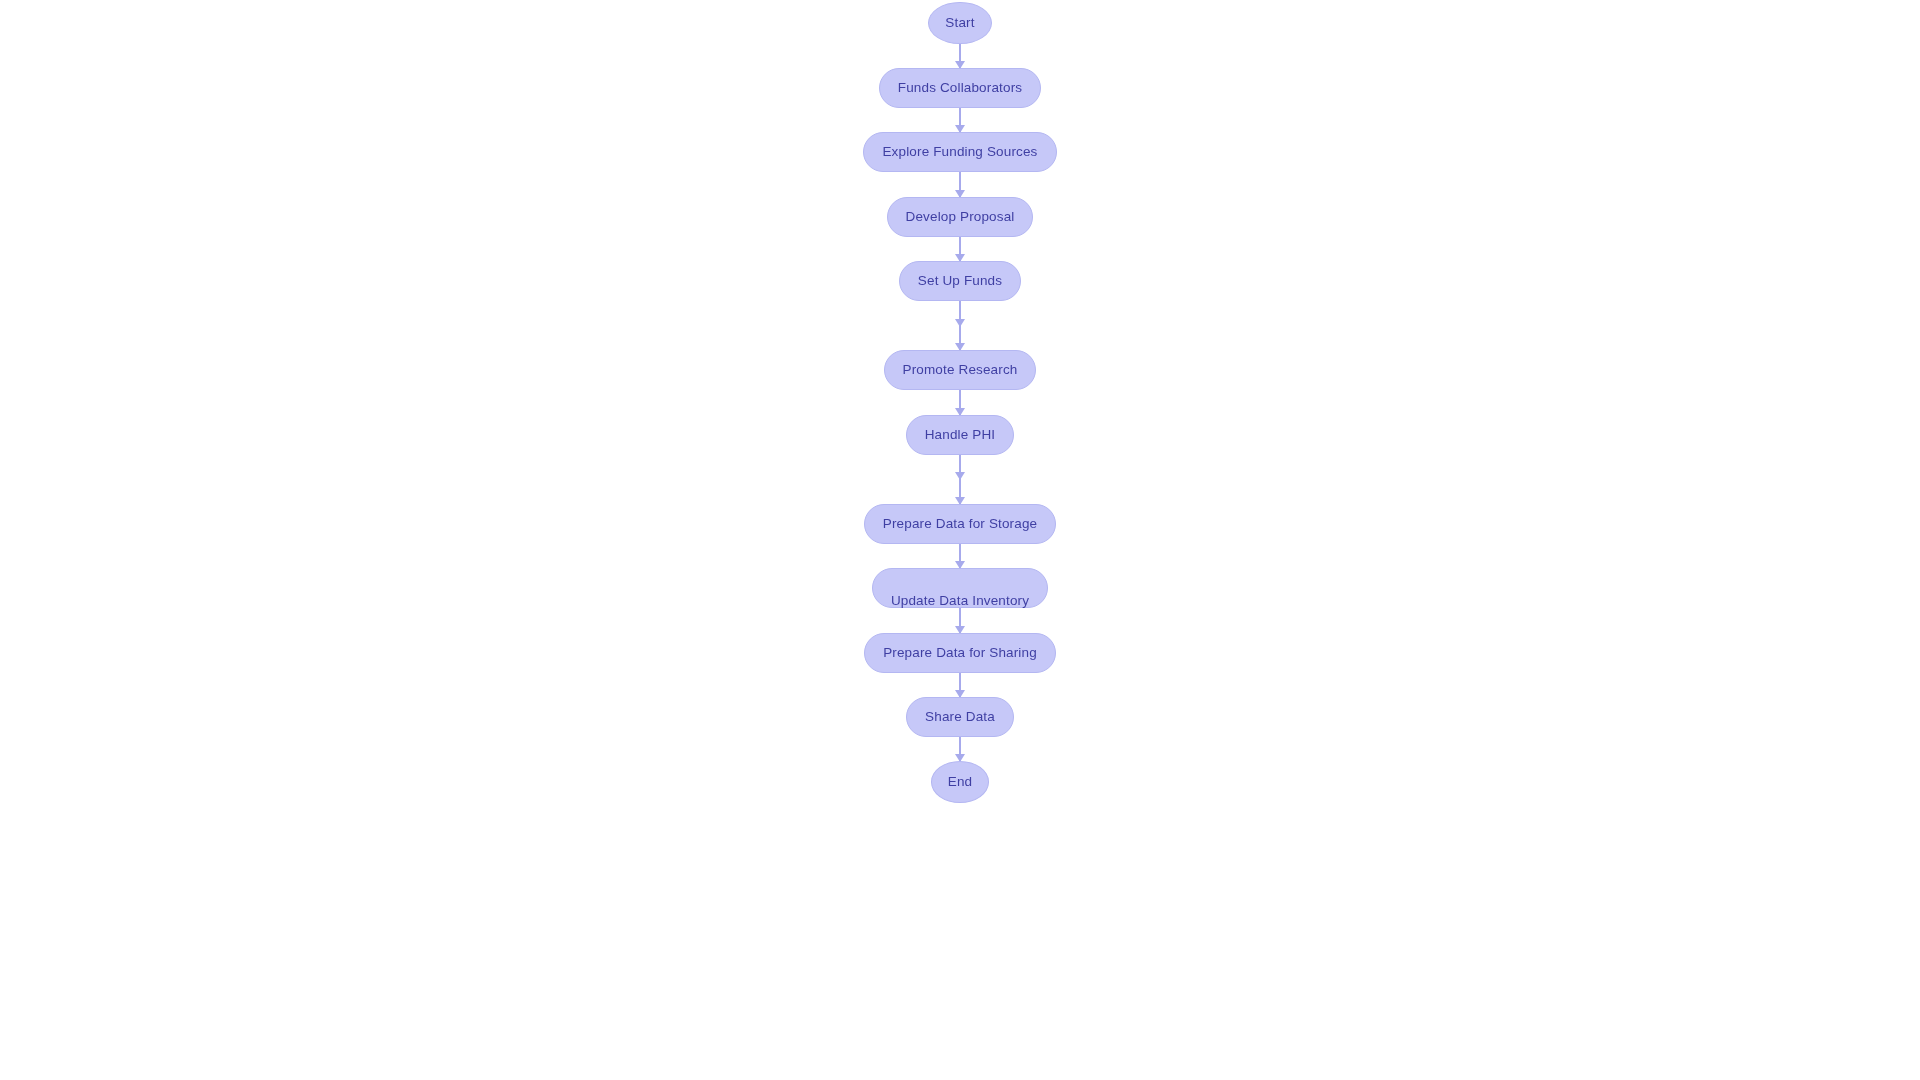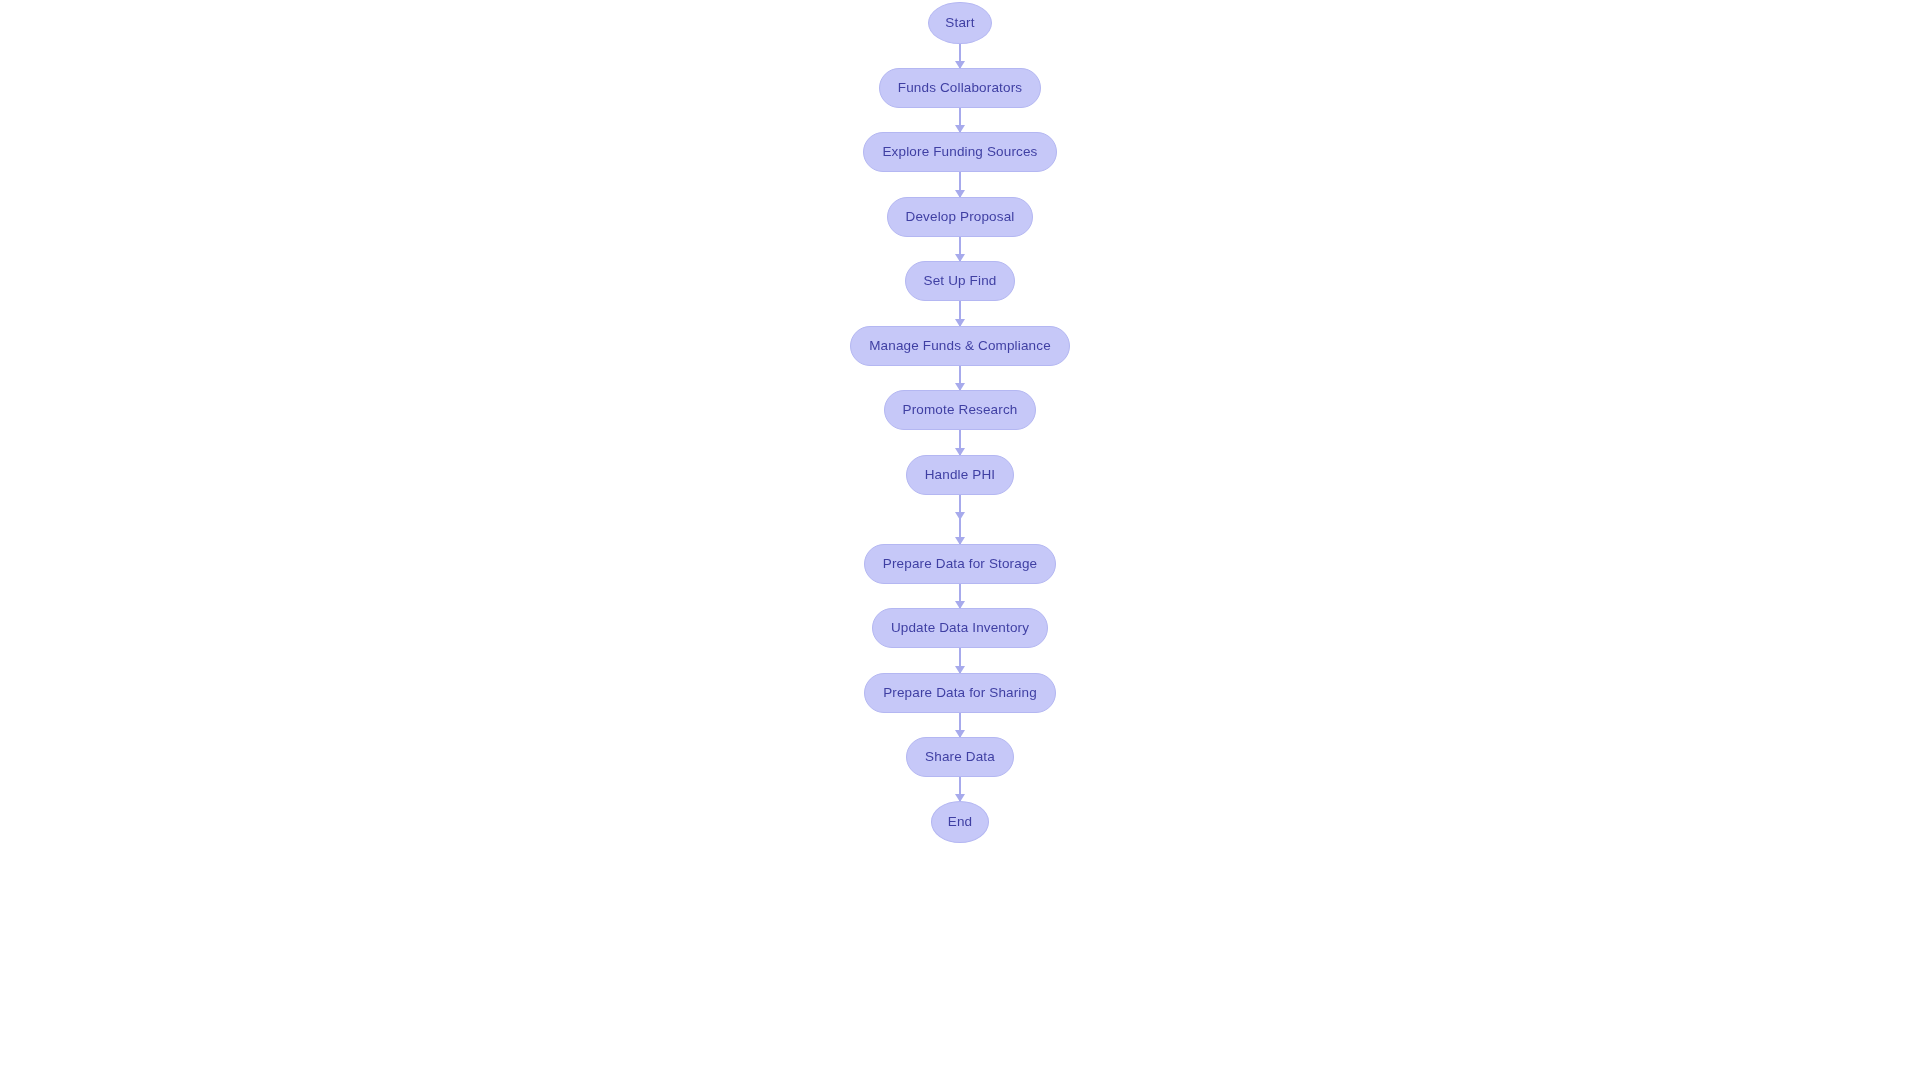--- a/index.html
+++ b/index.html
@@ -120,28 +120,25 @@
         <div class="conn-arrow"></div>
       </div>
       <div class="flow-node" style="min-width: 92px;">
         <span class="node-label">Develop Proposal</span>
       </div>
       <div class="flow-connector" style="height: 24.5px;">
         <div class="conn-line"></div>
         <div class="conn-arrow"></div>
       </div>
       <div class="flow-node" style="min-width: 74px;">
-        <span class="node-label">Set Up Find</span>
+        <span class="node-label">Set Up Funds</span>
       </div>
       <div class="flow-connector" style="height: 24.5px;">
         <div class="conn-line"></div>
         <div class="conn-arrow"></div>
-      </div>
-      <div class="flow-node" style="min-width: 140px;">
-        <span class="node-label">Manage Funds &amp; Compliance</span>
       </div>
       <div class="flow-connector" style="height: 24.5px;">
         <div class="conn-line"></div>
         <div class="conn-arrow"></div>
       </div>
       <div class="flow-node" style="min-width: 96px;">
         <span class="node-label">Promote Research</span>
       </div>
       <div class="flow-connector" style="height: 24.5px;">
         <div class="conn-line"></div>
@@ -158,21 +155,21 @@
         <div class="conn-line"></div>
         <div class="conn-arrow"></div>
       </div>
       <div class="flow-node" style="min-width: 122px;">
         <span class="node-label">Prepare Data for Storage</span>
       </div>
       <div class="flow-connector" style="height: 24.5px;">
         <div class="conn-line"></div>
         <div class="conn-arrow"></div>
       </div>
-      <div class="flow-node" style="min-width: 112px;">
+      <div class="flow-node" style="min-width: 112px; align-items: flex-end;">
         <span class="node-label">Update Data Inventory</span>
       </div>
       <div class="flow-connector" style="height: 24.5px;">
         <div class="conn-line"></div>
         <div class="conn-arrow"></div>
       </div>
       <div class="flow-node" style="min-width: 120px;">
         <span class="node-label">Prepare Data for Sharing</span>
       </div>
       <div class="flow-connector" style="height: 24.5px;">

